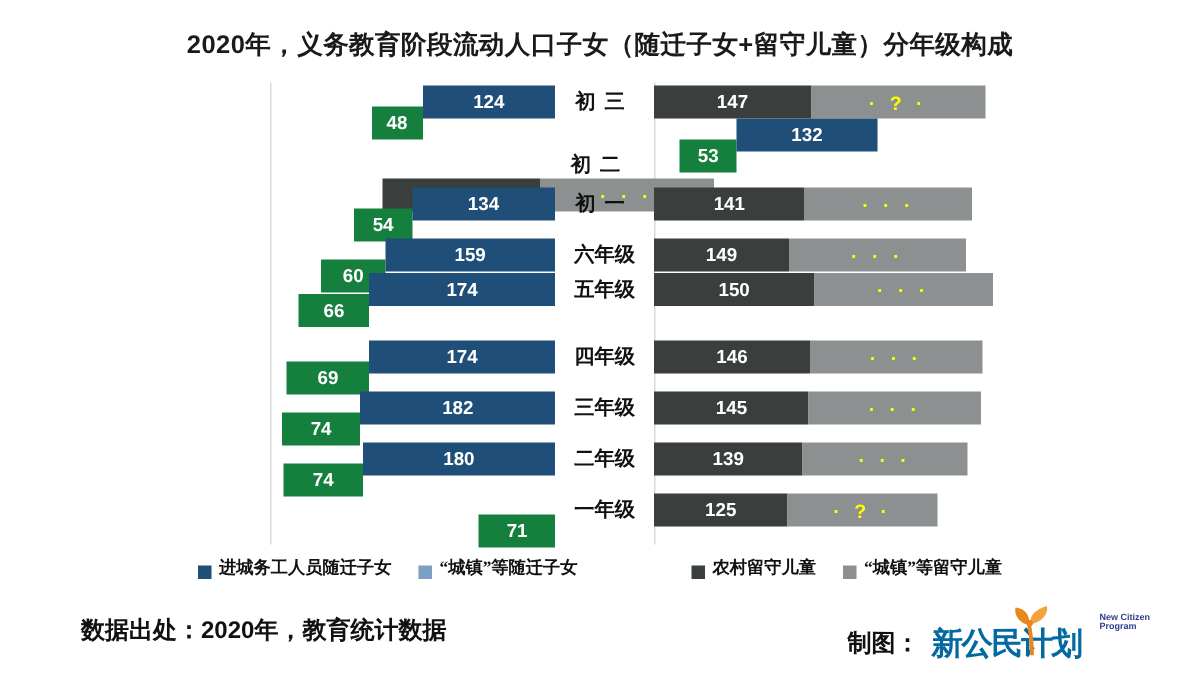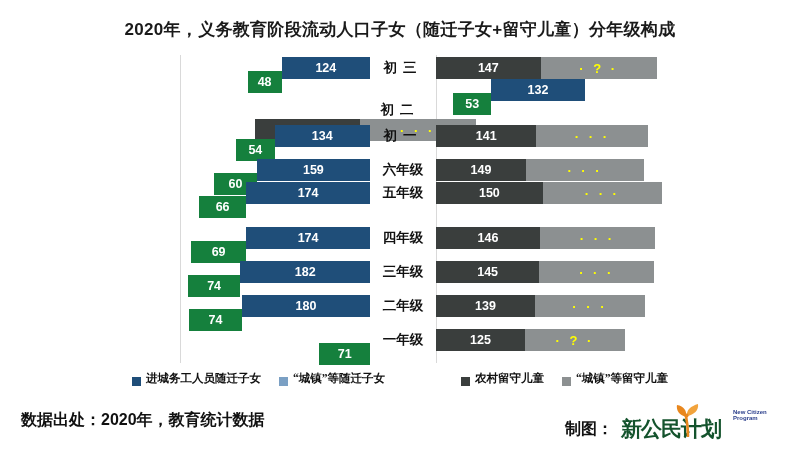--- a/index.html
+++ b/index.html
@@ -50,31 +50,31 @@
   }
   .legend-group{display:flex;align-items:center;}
   .legend-item{display:flex;align-items:flex-end;margin:0 9px;}
   .legend-sw{width:9px;height:9px;margin-right:5px;flex:none;}
   .legend-text{
     font-size:11.5px;font-weight:700;color:#111;white-space:nowrap;
     font-family:"Liberation Serif","DejaVu Serif",serif;
   }
   .legend-spacer{width:58px;}
   #source-text{
-    position:absolute;left:21px;top:410px;
+    position:absolute;left:54px;top:410px;
     font-size:16px;font-weight:700;color:#111;white-space:nowrap;
   }
   #credit{
     position:absolute;left:565px;top:412px;
     display:flex;align-items:center;
   }
   #credit-label{font-size:16px;font-weight:700;color:#111;white-space:nowrap;}
   #logo{position:relative;margin-left:8px;display:flex;align-items:center;height:34px;}
   #logo-cn{
-    font-size:21px;font-weight:700;color:#14532d;white-space:nowrap;
+    font-size:21px;font-weight:700;color:#0369a1;white-space:nowrap;
     font-family:"Liberation Serif","DejaVu Serif",serif;letter-spacing:-1px;
   }
   #logo-sprout{position:absolute;left:52px;top:-9px;}
   #logo-en{
     position:absolute;left:112px;top:-3px;line-height:1.05;
     font-size:6px;font-weight:700;color:#2B3F8C;white-space:nowrap;
   }
 </style>
 </head>
 <body>

